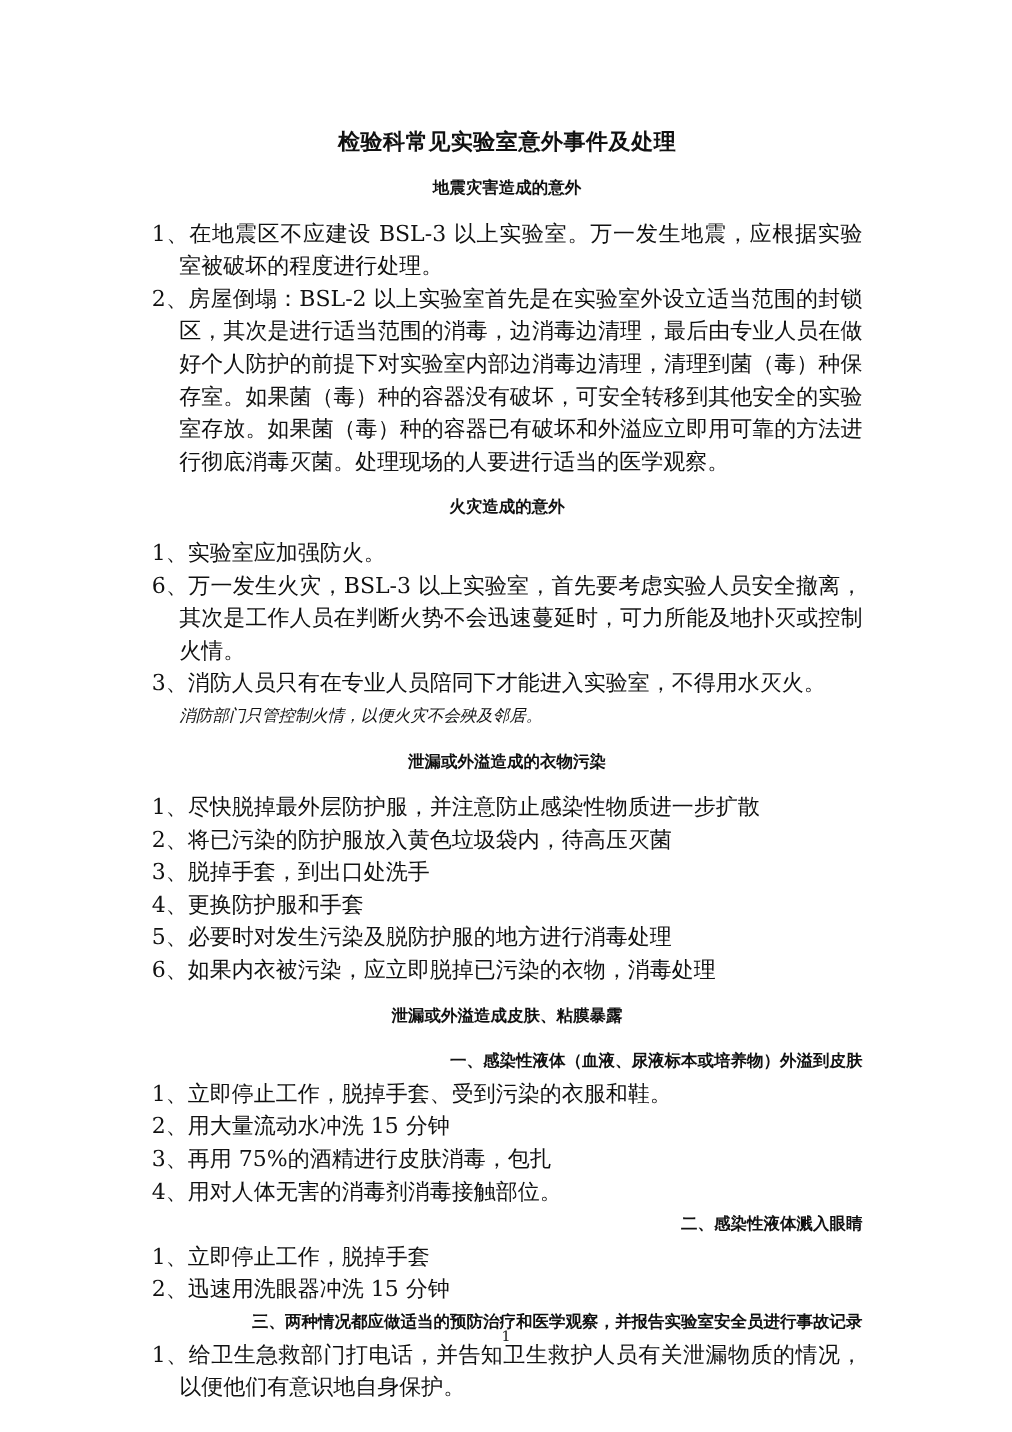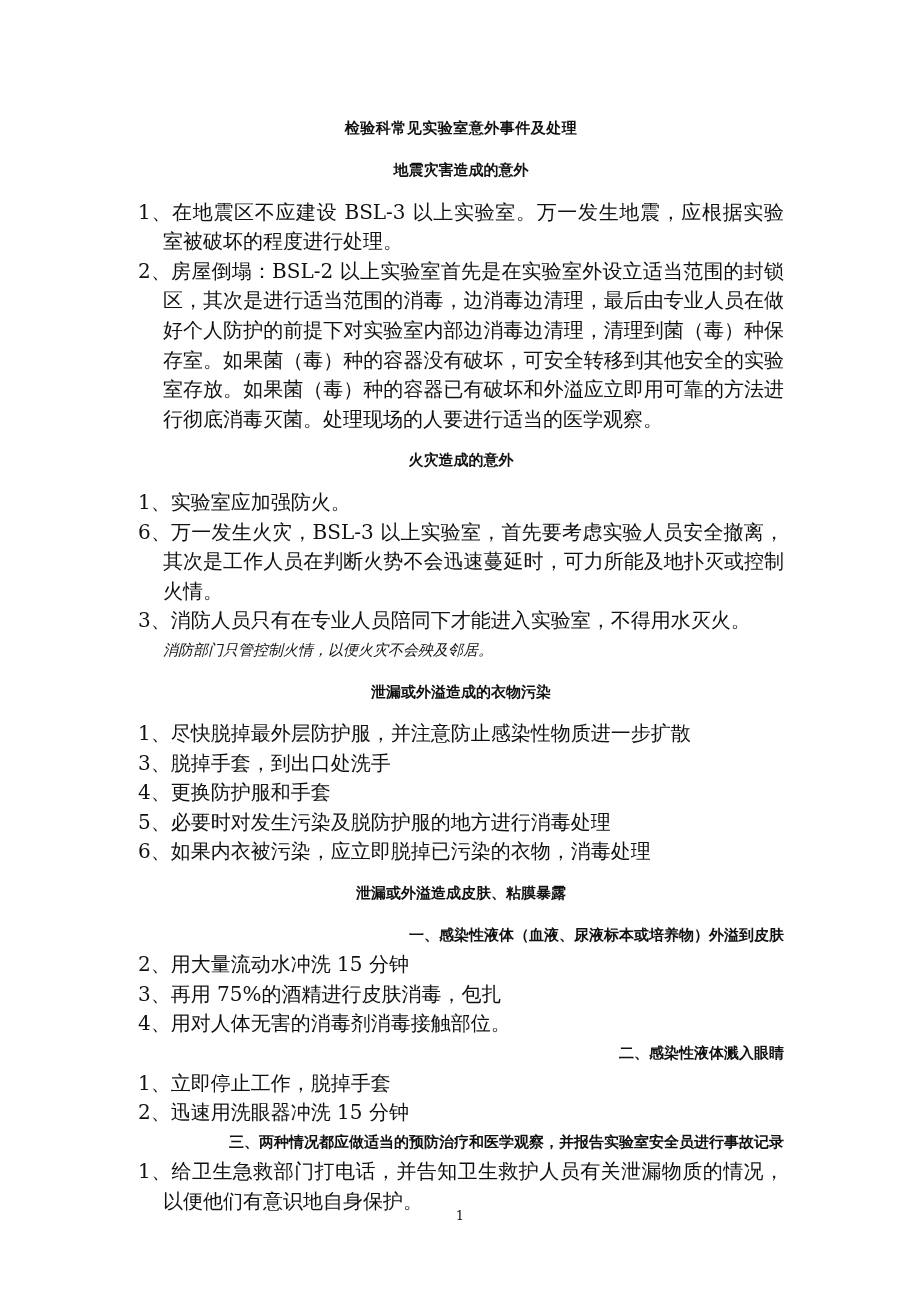--- a/index.html
+++ b/index.html
@@ -5,21 +5,21 @@
   html, body { margin: 0; padding: 0; background: #ffffff; }
   body {
     width: 920px; height: 1302px; position: relative; overflow: hidden;
     font-family: "DejaVu Serif", "Liberation Serif", serif;
     color: #111111;
   }
   .page {
     position: absolute; left: 138px; top: 114px; width: 646px;
   }
   .title {
-    text-align: center; font-size: 15px; font-weight: bold;
+    text-align: center; font-size: 20px; font-weight: bold;
     line-height: 28px; height: 30px; margin: 0;
     font-family: "DejaVu Sans", "Liberation Sans", sans-serif;
     letter-spacing: 0.5px;
   }
   .section-heading {
     text-align: center; font-size: 15px; font-weight: bold;
     line-height: 29.6px; margin: 12px;
     font-family: "DejaVu Sans", "Liberation Sans", sans-serif;
   }
   .sub-heading {
@@ -56,30 +56,32 @@
     <h2 class="section-heading">火灾造成的意外</h2>
     <p class="item">1、实验室应加强防火。</p>
     <p class="item">6、万一发生火灾，BSL-3 以上实验室，首先要考虑实验人员安全撤离，其次是工作人员在判断火势不会迅速蔓延时，可力所能及地扑灭或控制火情。</p>
     <p class="item">3、消防人员只有在专业人员陪同下才能进入实验室，不得用水灭火。</p>
     <p class="plain">消防部门只管控制火情，以便火灾不会殃及邻居。</p>
   </div>
 
   <div>
     <h2 class="section-heading">泄漏或外溢造成的衣物污染</h2>
     <p class="item">1、尽快脱掉最外层防护服，并注意防止感染性物质进一步扩散</p>
+    <p class="item">2、将已污染的防护服放入黄色垃圾袋内，待高压灭菌</p>
     <p class="item">3、脱掉手套，到出口处洗手</p>
     <p class="item">4、更换防护服和手套</p>
     <p class="item">5、必要时对发生污染及脱防护服的地方进行消毒处理</p>
     <p class="item">6、如果内衣被污染，应立即脱掉已污染的衣物，消毒处理</p>
   </div>
 
   <div>
     <h2 class="section-heading">泄漏或外溢造成皮肤、粘膜暴露</h2>
 
     <h3 class="sub-heading">一、感染性液体（血液、尿液标本或培养物）外溢到皮肤</h3>
+    <p class="item">1、立即停止工作，脱掉手套、受到污染的衣服和鞋。</p>
     <p class="item">2、用大量流动水冲洗 15 分钟</p>
     <p class="item">3、再用 75%的酒精进行皮肤消毒，包扎</p>
     <p class="item">4、用对人体无害的消毒剂消毒接触部位。</p>
 
     <h3 class="sub-heading">二、感染性液体溅入眼睛</h3>
     <p class="item">1、立即停止工作，脱掉手套</p>
     <p class="item">2、迅速用洗眼器冲洗 15 分钟</p>
 
     <h3 class="sub-heading">三、两种情况都应做适当的预防治疗和医学观察，并报告实验室安全员进行事故记录</h3>
     <p class="item">1、给卫生急救部门打电话，并告知卫生救护人员有关泄漏物质的情况，以便他们有意识地自身保护。</p>

